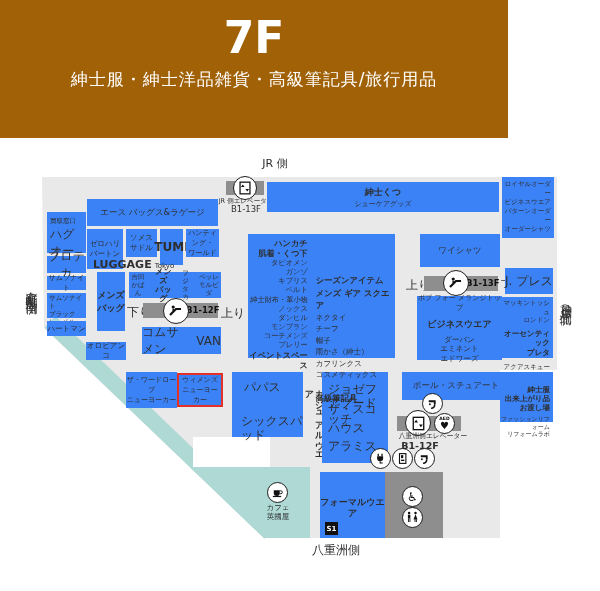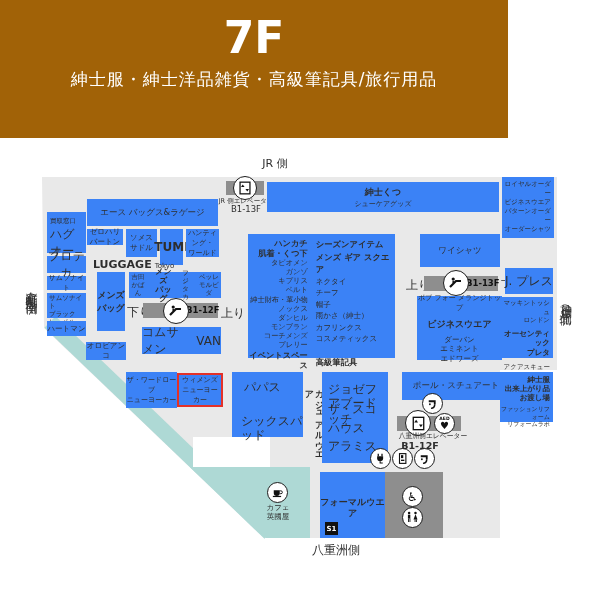--- a/index.html
+++ b/index.html
@@ -77,21 +77,21 @@
   <div class="blk ctr t8" style="left:47px;top:256px;width:39px;height:17px;">プロテカ</div>
   <div class="blk ctr t7" style="left:47px;top:276px;width:39px;height:14px;">サムソナイト</div>
   <div class="blk" style="left:47px;top:293px;width:39px;height:25px;padding:1px 0 0 2px;">
     <div class="t65" style="line-height:8px;">サムソナイト</div>
     <div class="t65" style="line-height:8px;">ブラック</div>
     <div class="t65" style="line-height:8px;">レーベル</div>
   </div>
   <div class="blk ctr t75" style="left:47px;top:321px;width:39px;height:15px;">ハートマン</div>
 
   <div class="blk ctr t85" style="left:87px;top:199px;width:131px;height:27px;">エース バッグス&amp;ラゲージ</div>
-  <div class="blk ctr t75" style="left:87px;top:229px;width:36px;height:16px;">
+  <div class="blk ctr t75" style="left:87px;top:229px;width:36px;height:40px;">
     <div>ゼロハリ</div>
     <div>バートン</div>
   </div>
   <div class="blk ctr t75" style="left:126px;top:229px;width:31px;height:28px;">
     <div>ソメス</div>
     <div>サドル</div>
   </div>
   <div class="blk ctr t8 b" style="left:160px;top:229px;width:23px;height:36px;">TUMI</div>
   <div class="blk ctr t7" style="left:186px;top:229px;width:33px;height:28px;">
     <div>ハンティング・</div>
@@ -179,21 +179,21 @@
       <div class="line">キプリス</div>
       <div class="line">ベルト</div>
       <div class="line">紳士財布・革小物</div>
       <div class="line">ノックス</div>
       <div class="line">ダンヒル</div>
       <div class="line">モンブラン</div>
       <div class="line">コーチメンズ</div>
       <div class="line">プレリー</div>
       <div class="lineb">イベントスペース</div>
     </div>
-    <div style="margin-left:8px;">
+    <div style="margin-left:8px;margin-top:36px;">
       <div class="c2b">シーズンアイテム</div>
       <div class="c2b">メンズ ギア スクエア</div>
       <div class="c2">ネクタイ</div>
       <div class="c2">チーフ</div>
       <div class="c2">帽子</div>
       <div class="c2">雨かさ（紳士）</div>
       <div class="c2">カフリンクス</div>
       <div class="c2">コスメティックス</div>
       <div class="c2b" style="margin-top:11px;">高級筆記具</div>
     </div>
@@ -236,21 +236,21 @@
   <div class="blk ctr" style="left:417px;top:296px;width:85px;height:64px;">
     <div class="t7">ボブ フォー メランジトップ</div>
     <div class="t9 b" style="margin-top:5px;">ビジネスウエア</div>
     <div class="t75" style="margin-top:4px;line-height:9.5px;">ダーバン</div>
     <div class="t75" style="line-height:9.5px;">エミネント</div>
     <div class="t75" style="line-height:9.5px;">エドワーズ</div>
   </div>
 
   <div class="blk ctr t85" style="left:402px;top:372px;width:108px;height:28px;">ポール・スチュアート</div>
 
-  <div class="blk col-r" style="left:500px;top:372px;width:53px;height:50px;padding:3px 3px 0 0;">
+  <div class="blk col-r" style="left:500px;top:372px;width:53px;height:50px;padding:13px 3px 0 0;">
     <div class="t75 b" style="line-height:9px;">紳士服</div>
     <div class="t75 b" style="line-height:9px;">出来上がり品</div>
     <div class="t75 b" style="line-height:9px;">お渡し場</div>
     <div style="font-size:6px;line-height:7.5px;margin-top:3px;">ファッションリフォーム</div>
     <div style="font-size:6px;line-height:7.5px;">リフォームラボ</div>
   </div>
 
   <div class="circ c21" style="left:422px;top:393px;">
     <svg width="15" height="15" viewBox="0 0 20 20">
       <path d="M5 7 h8 v4" stroke="#111" stroke-width="2.4" fill="none"></path>

